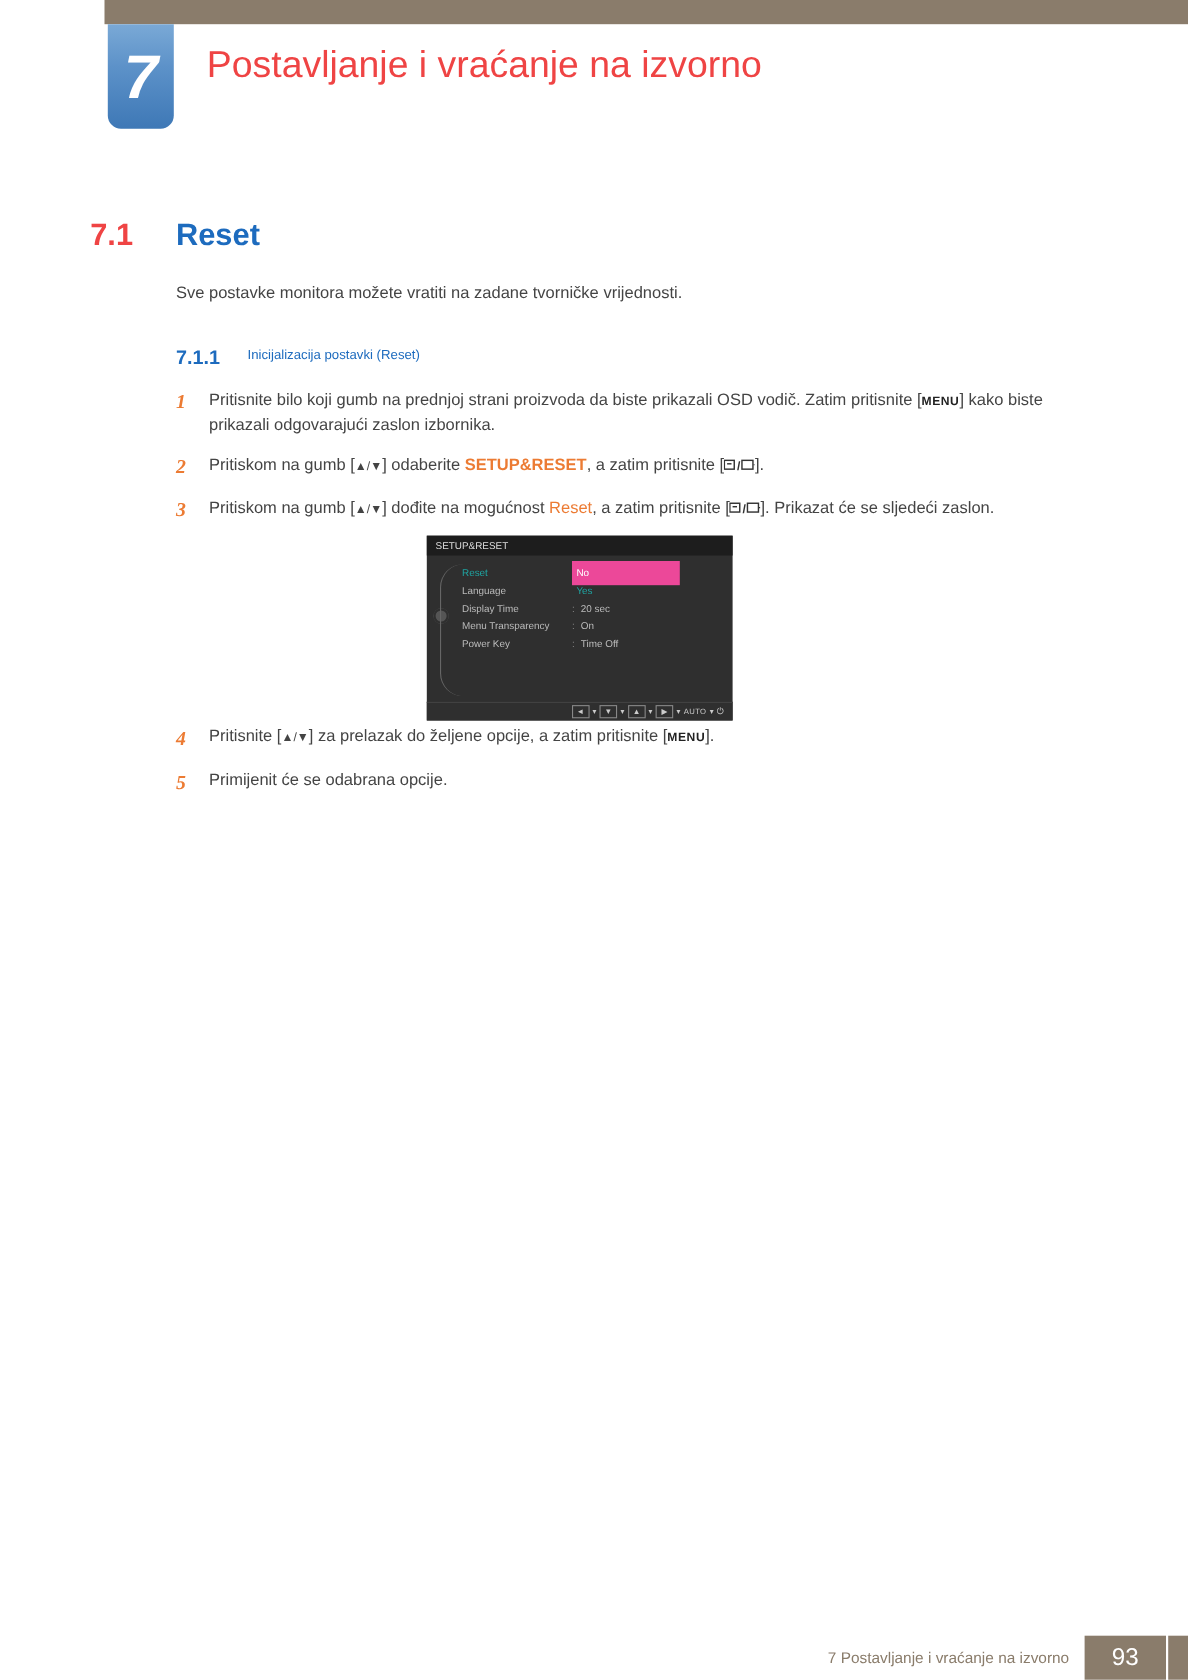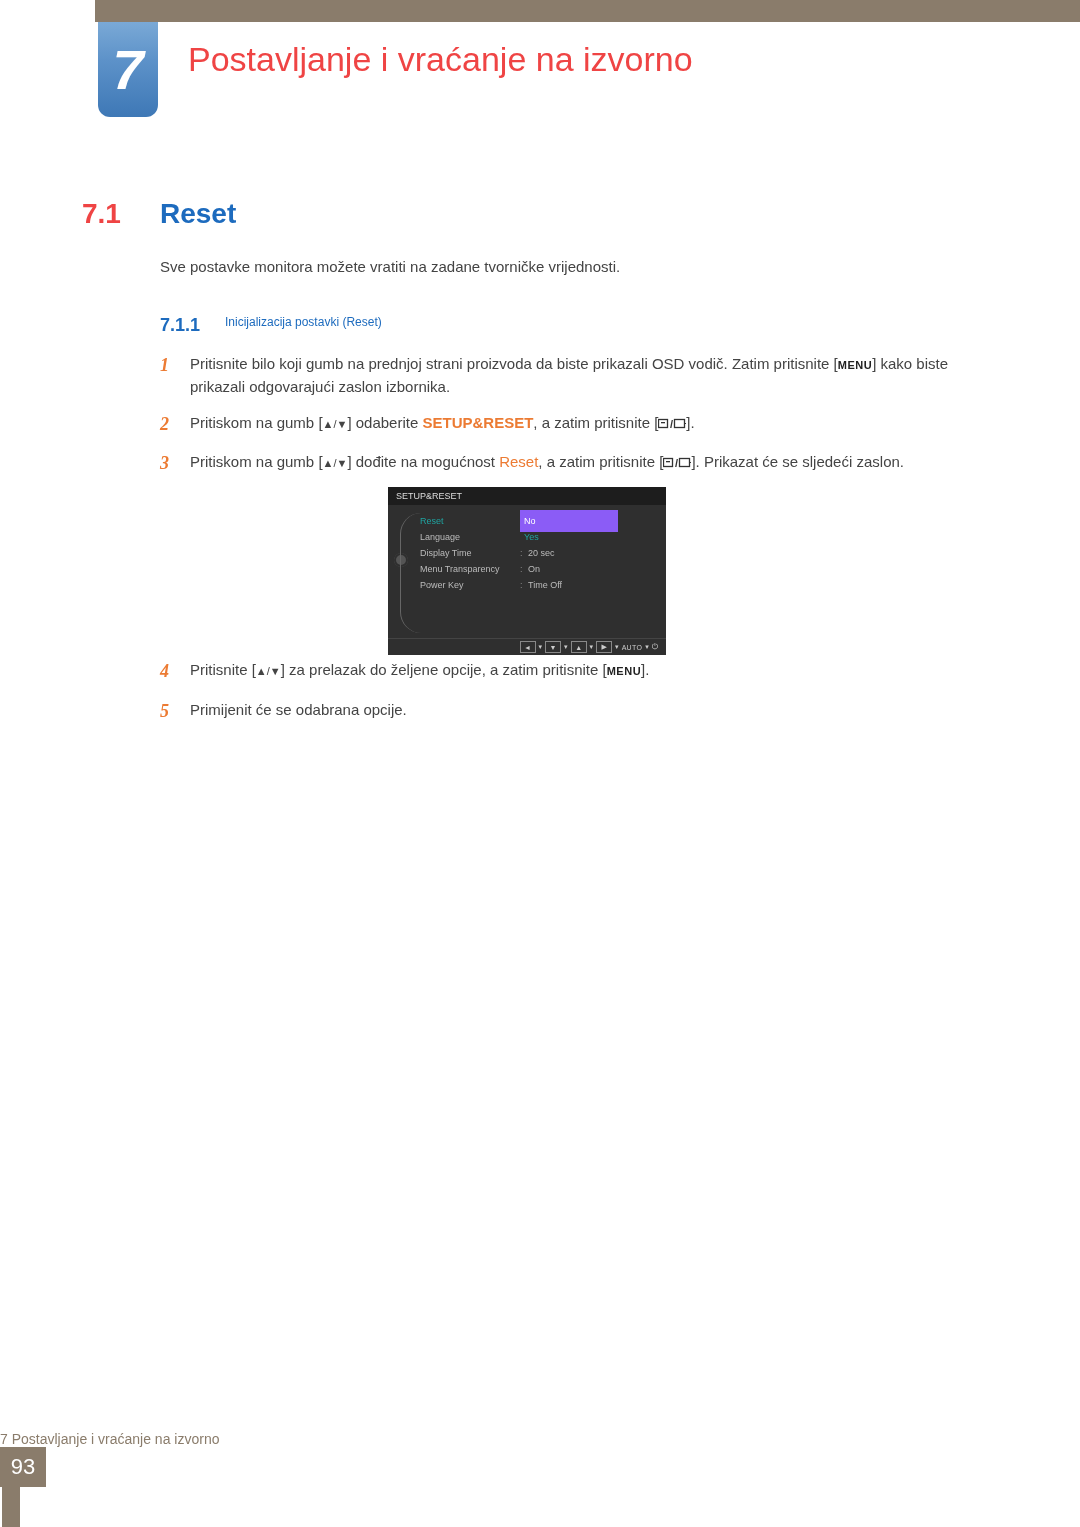--- a/index.html
+++ b/index.html
@@ -131,21 +131,21 @@
   .osd-menu{
     flex:1;
     padding:8px 4px 4px 6px;
   }
   .osd-row{display:flex;height:16px;align-items:center;}
   .osd-label{width:100px;}
   .osd-colon{width:8px;color:#888;}
   .osd-val{flex:1;}
   .osd-row.hl .osd-label{color:#1fa3a0;}
   .osd-val-hl{
-    background:#8b5cf6;color:#fff;
+    background:#ec4899;color:#fff;
     padding:4px 4px;height:14px;display:inline-flex;align-items:center;
     width:90px;
   }
   .osd-val-sel{color:#1fa3a0;padding-left:4px;text-align:center;}
   .osd-footer{
     position:absolute;bottom:0;left:0;right:0;
     height:16px;
     display:flex;justify-content:flex-end;align-items:center;
     gap:6px;
     padding-right:8px;
@@ -160,31 +160,31 @@
     border:1px solid #888;
     font-size:7px;
   }
   .osd-footer .lbl{font-size:7px;letter-spacing:0.3px;}
   .osd-footer .tick{font-size:7px;margin:0 -3px;}
   
   
   .footer{
     position:absolute;
     left:0;bottom:0;width:100%;
-    display:flex;justify-content:flex-end;flex-direction:column;
+    display:flex;justify-content:flex-end;align-items:center;
   }
   .footer-text{
     color:#8a7c6b;
     font-size:14px;
     padding-right:14px;
   }
   .footer-page{
     background:#8a7c6b;
     color:#fff;
-    width:46px;height:40px;
+    width:74px;height:40px;
     display:flex;align-items:center;justify-content:center;
     font-size:22px;
   }
   .footer-bar{
     width:18px;height:40px;
     background:#8a7c6b;
     margin-left:2px;
   }
 </style>
 </head>

